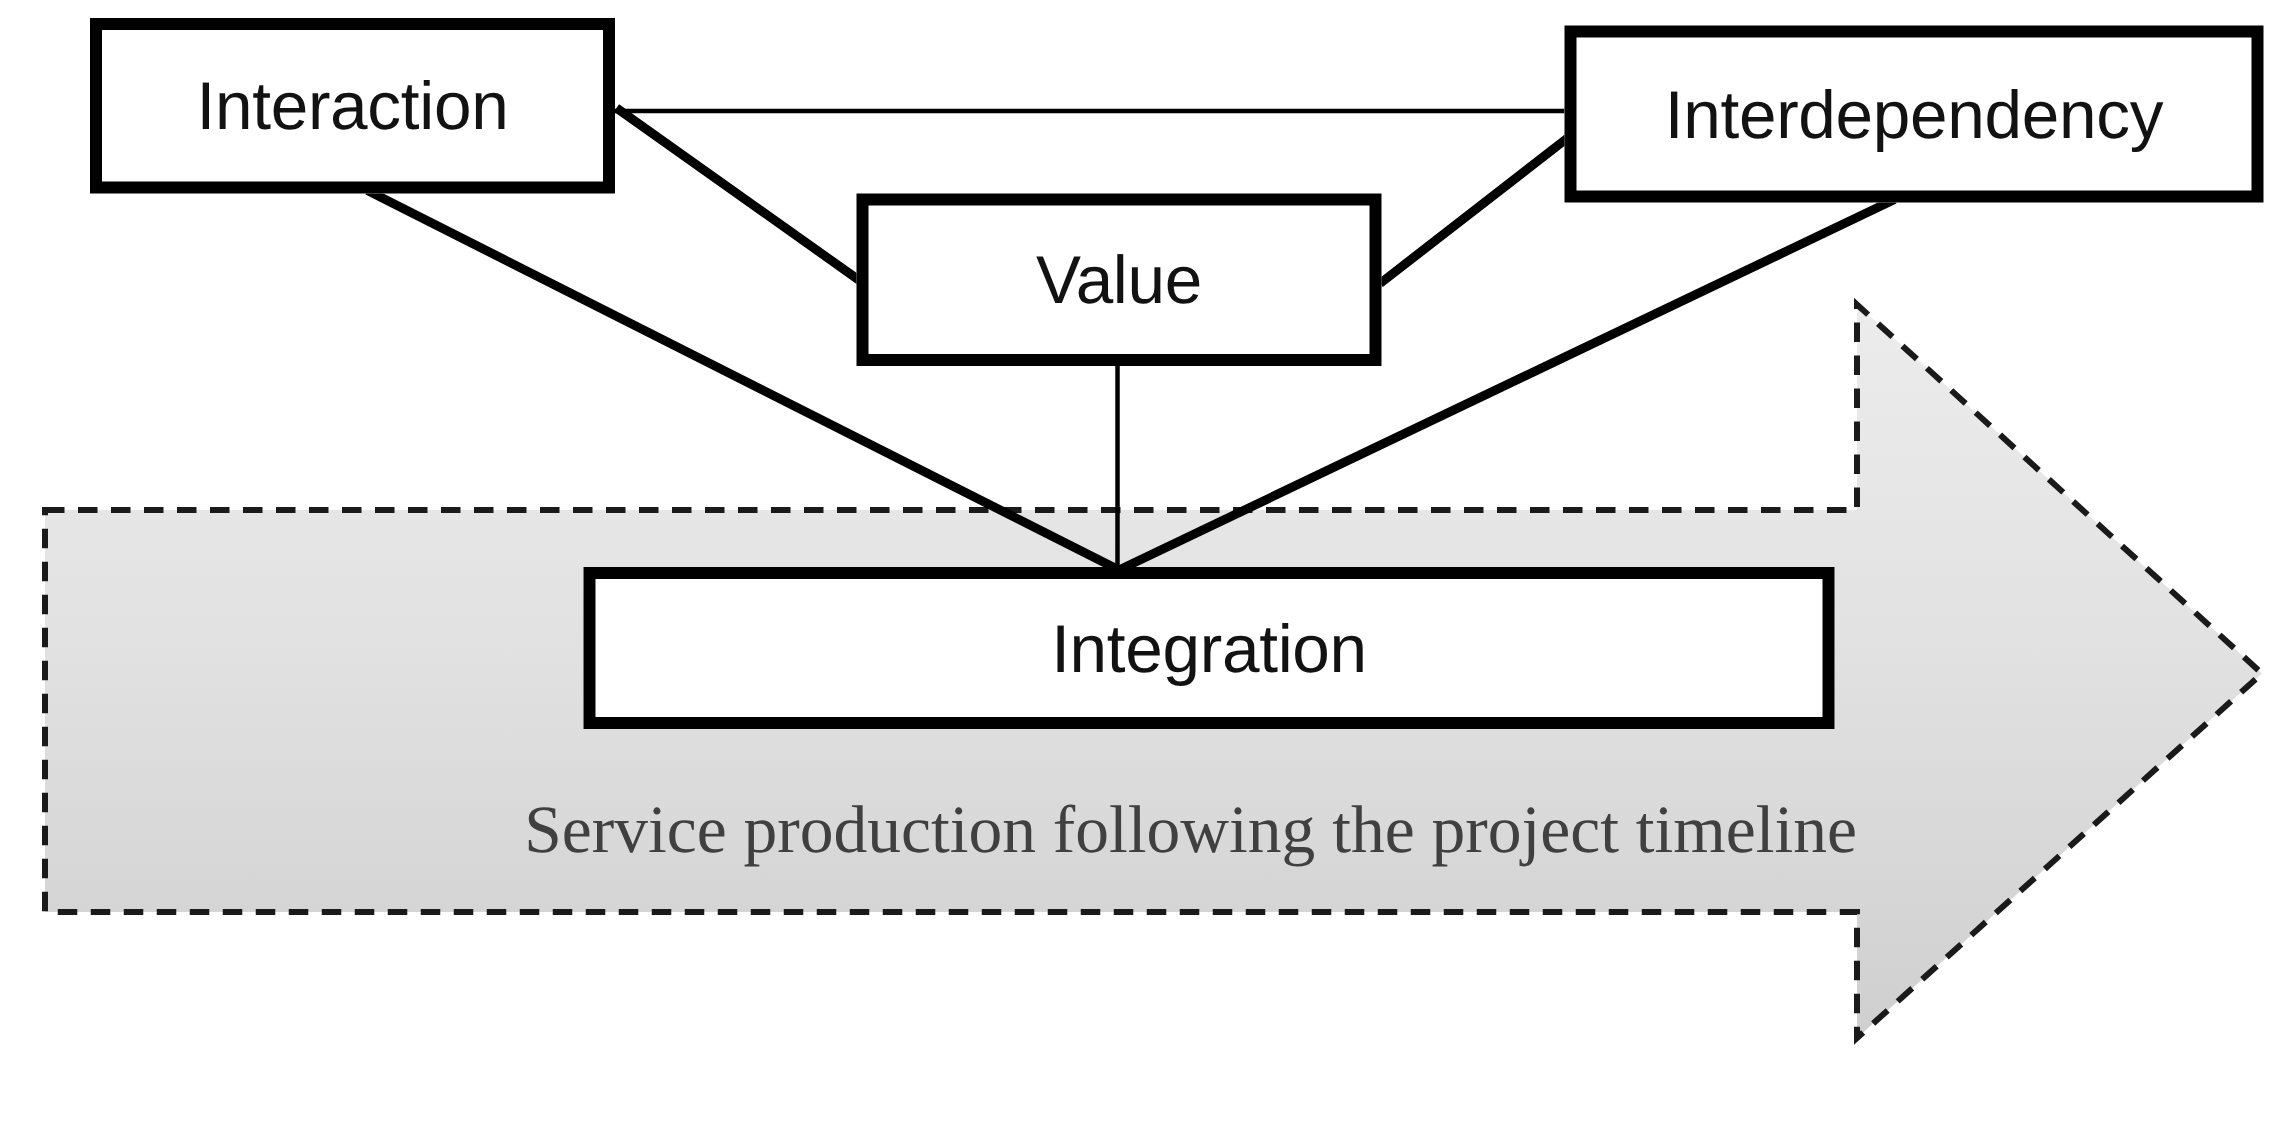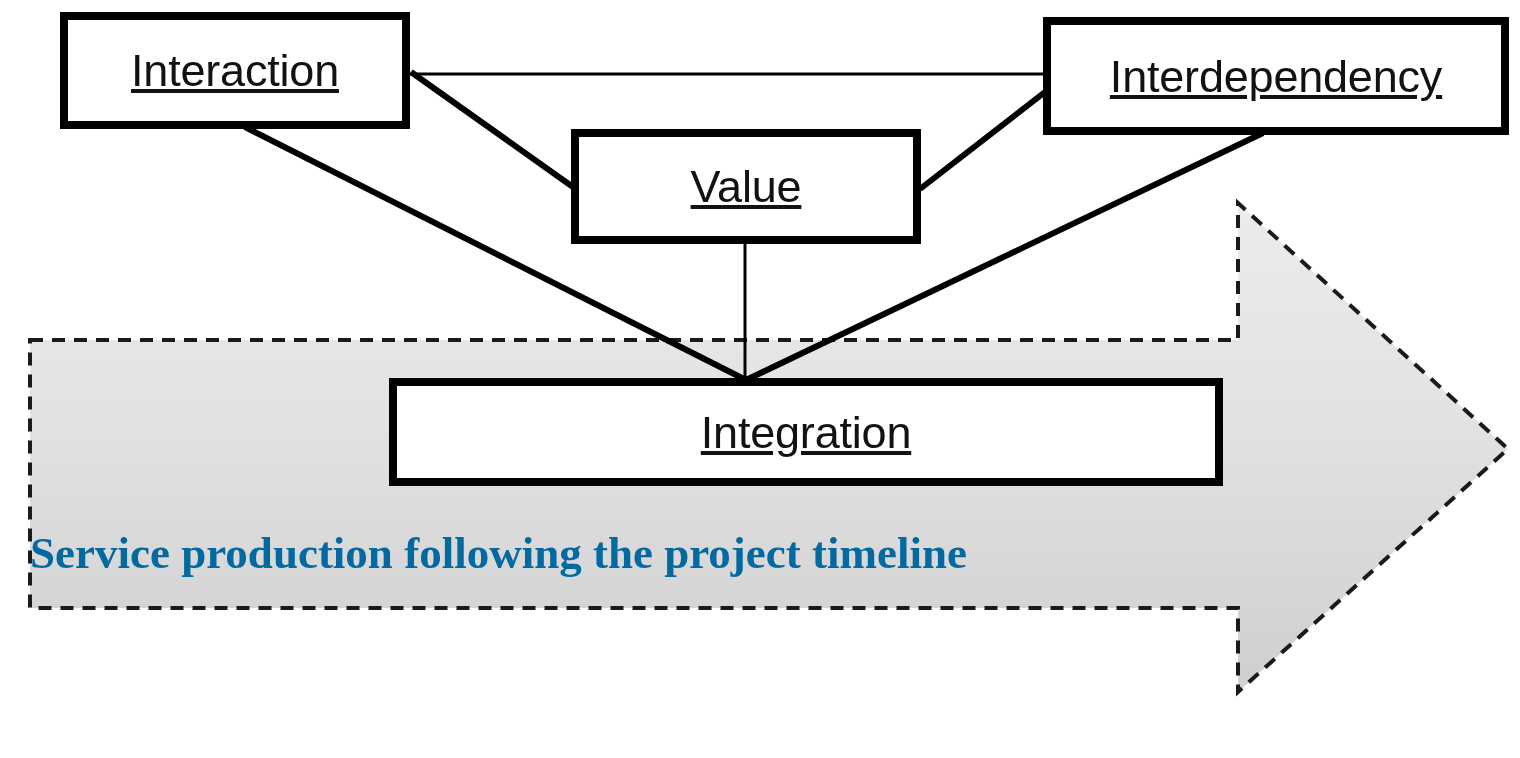--- a/index.html
+++ b/index.html
@@ -35,21 +35,20 @@
     z-index: 5;
   }
   .node-label {
     font-family: "Liberation Sans", sans-serif;
     font-size: 45px;
     font-weight: 400;
     color: #121212;
     line-height: 1;
     white-space: nowrap;
     letter-spacing: -0.2px;
-    text-decoration: underline;
   }
   #box-interaction {
     left: 60px;
     top: 12px;
     width: 350px;
     height: 117px;
   }
   #box-interdependency {
     left: 1043px;
     top: 17px;
@@ -66,25 +65,25 @@
     left: 389px;
     top: 378px;
     width: 834px;
     height: 108px;
   }
   #arrow-caption {
     position: absolute;
     left: 30px;
     top: 531px;
     width: 1208px;
-    text-align: left;
+    text-align: right;
     font-family: "Liberation Serif", serif;
     font-size: 45px;
-    font-weight: 700;
-    color: #0369a1;
+    font-weight: 400;
+    color: #404040;
     line-height: 1;
     white-space: nowrap;
     z-index: 4;
   }
 </style>
 </head>
 <body>
 
 <div id="canvas">
 

